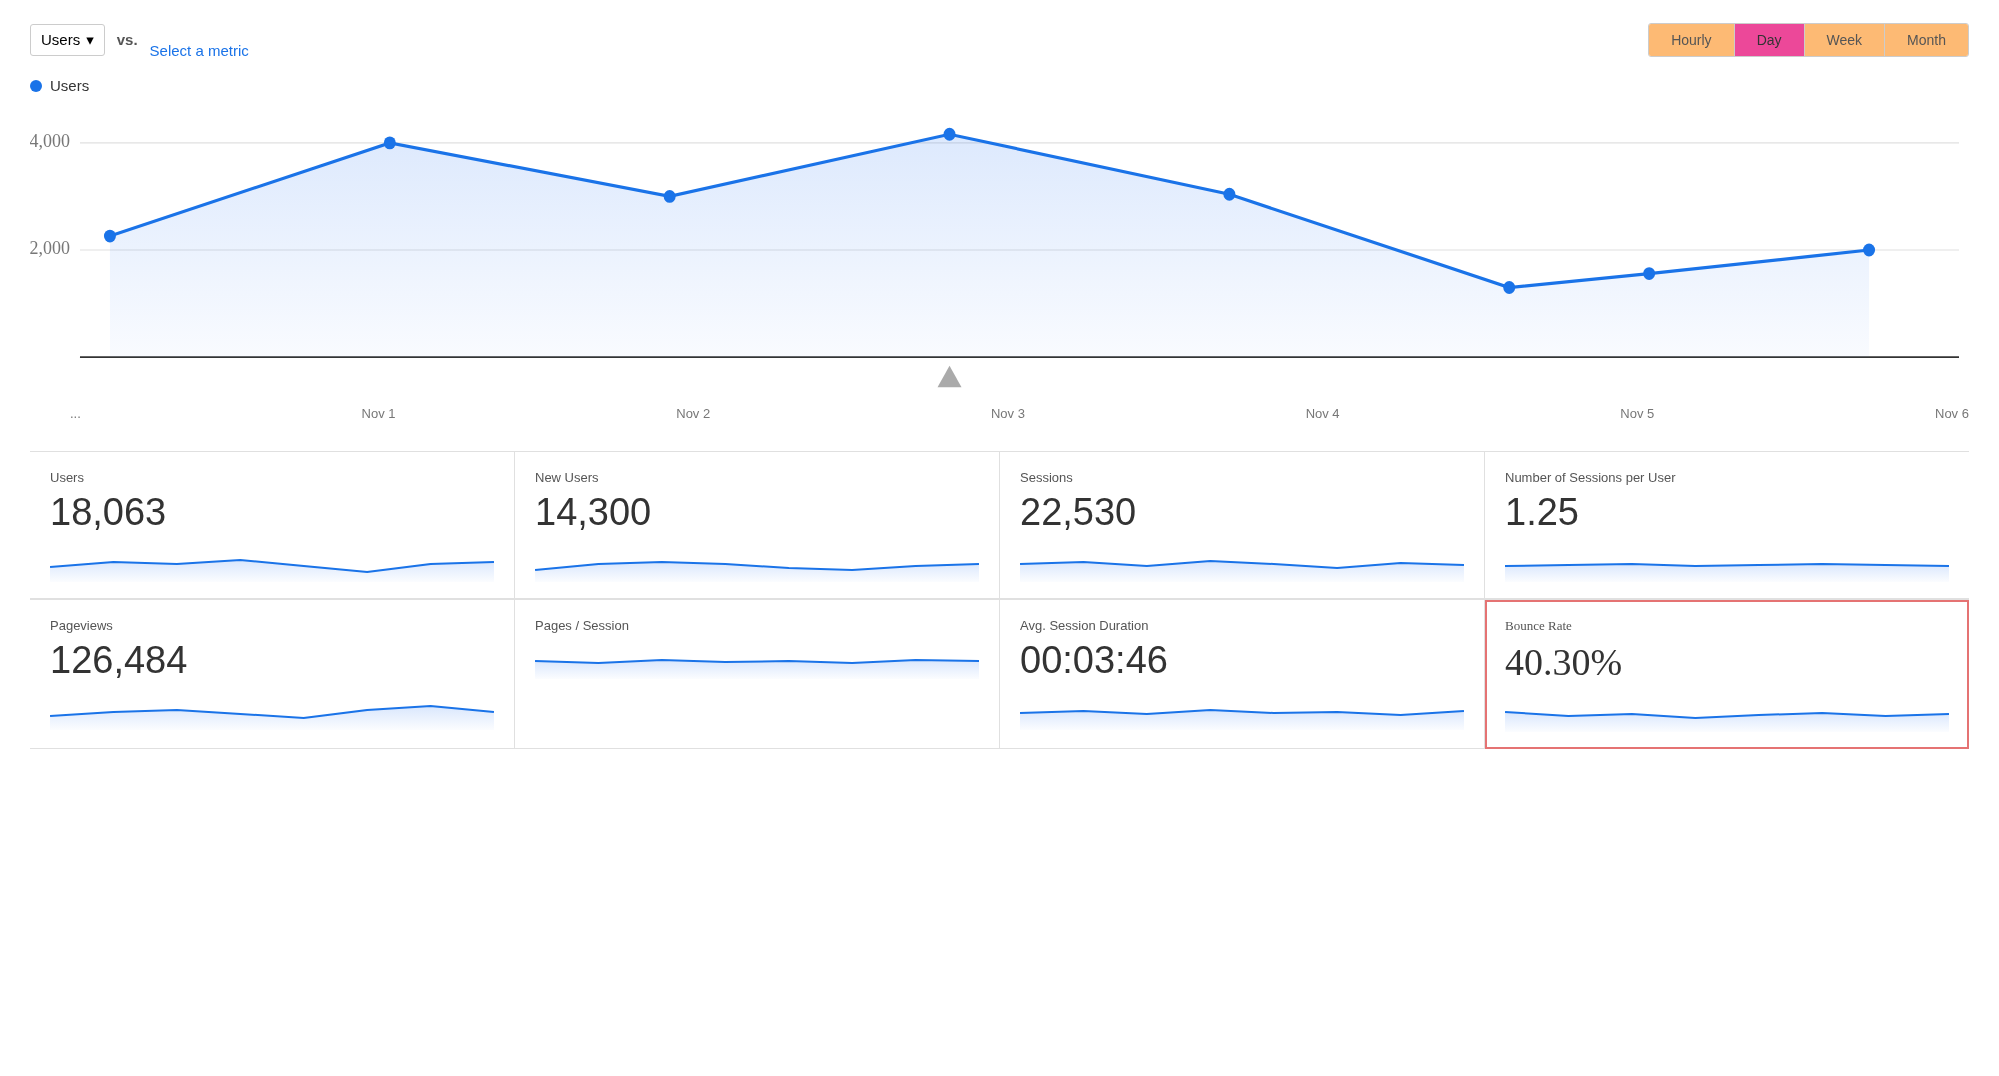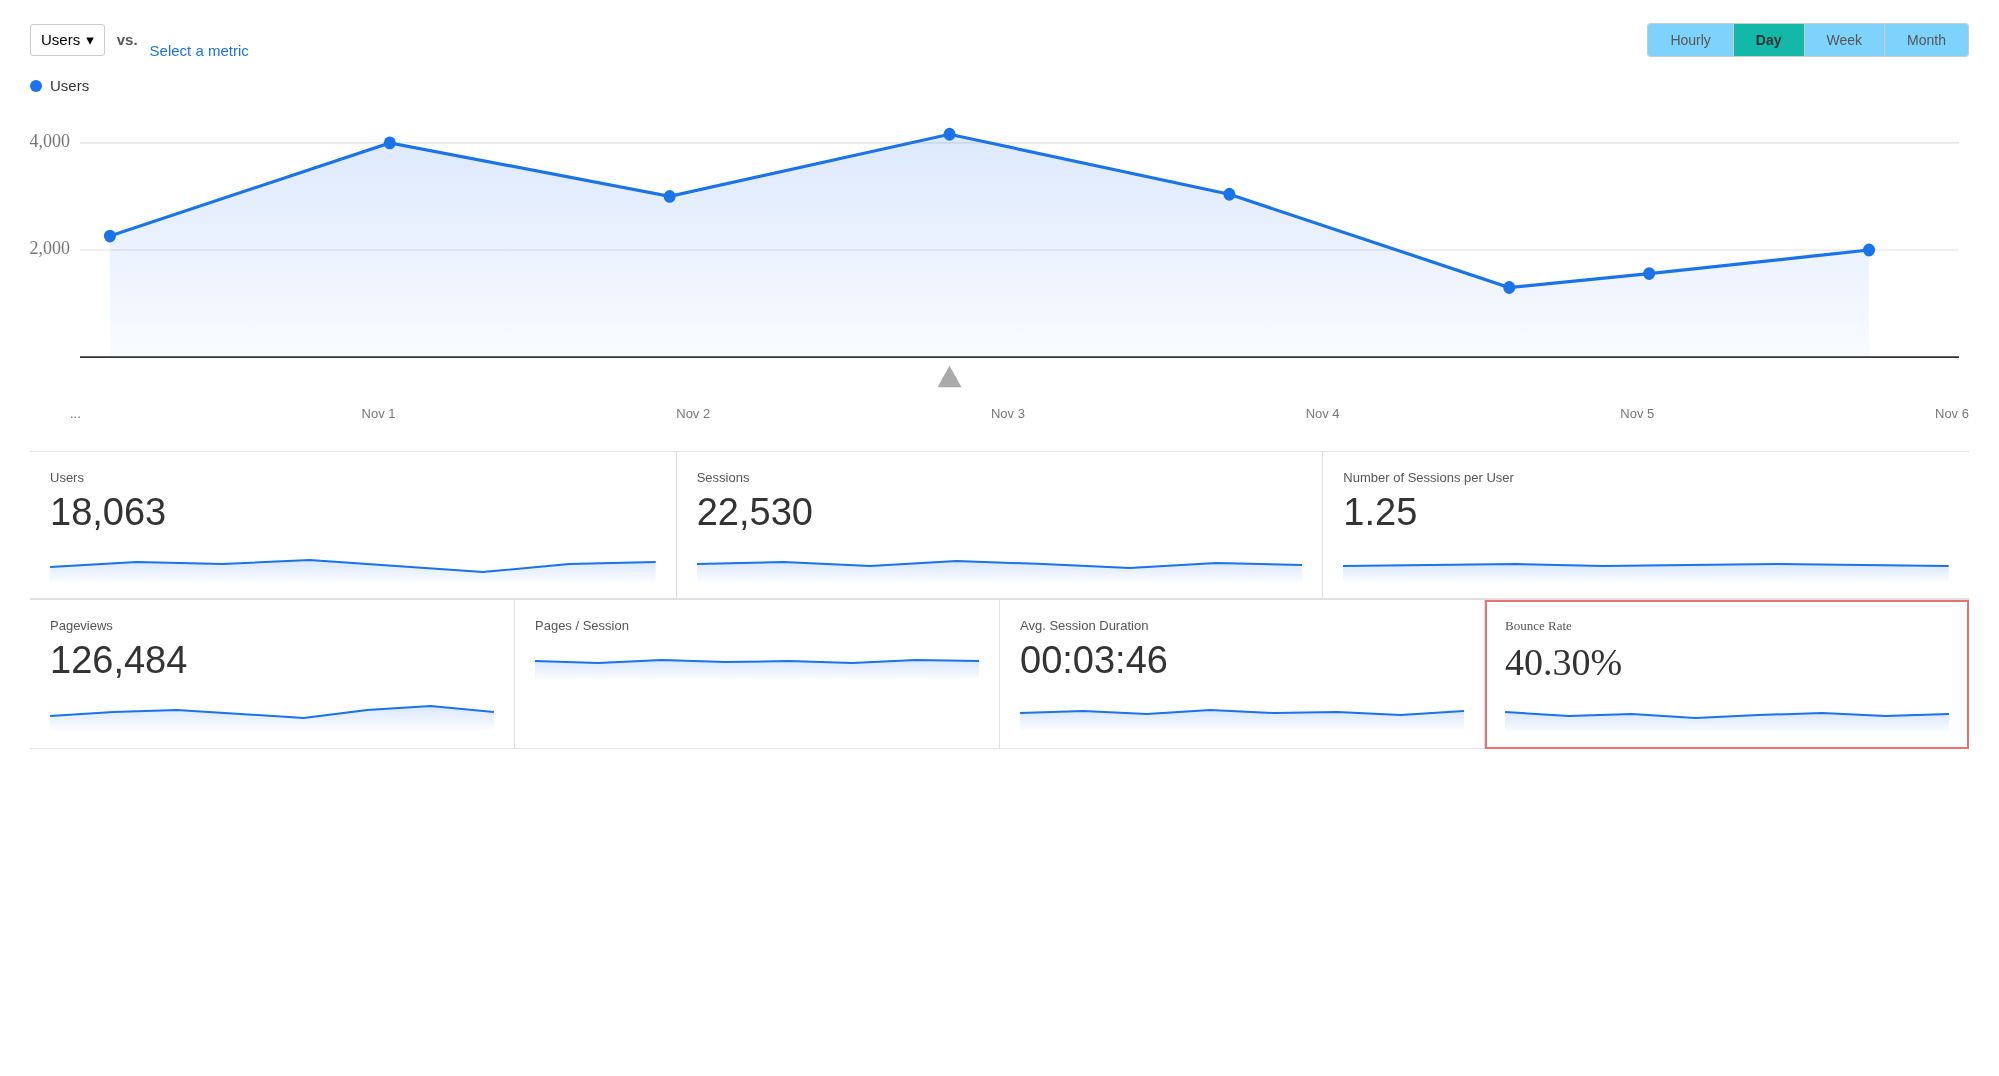--- a/index.html
+++ b/index.html
@@ -50,28 +50,28 @@
       display: flex;
       border: 1px solid #ccc;
       border-radius: 3px;
       overflow: hidden;
     }
     .time-btn {
       padding: 8px 22px;
       font-size: 14px;
       border: none;
       border-right: 1px solid #ccc;
-      background: #7dd3fc;
+      background: #fdba74;
       cursor: pointer;
       color: #555;
     }
     .time-btn:last-child { border-right: none; text-align: right; }
     .time-btn.active {
-      background: #14b8a6;
-      font-weight: bold;
+      background: #ec4899;
+      font-weight: normal;
       color: #333;
     }
 
     
     .chart-legend {
       display: flex;
       align-items: center;
       gap: 8px;
       margin-bottom: 6px;
       font-size: 15px;
@@ -227,20 +227,34 @@
             <linearGradient id="sg1" x1="0" y1="0" x2="0" y2="1">
               <stop offset="0%" stop-color="rgba(66,133,244,0.2)"></stop>
               <stop offset="100%" stop-color="rgba(66,133,244,0.02)"></stop>
             </linearGradient>
           </defs>
         <polygon points="0,25 40,20 80,22 120,18 160,24 200,30 240,22 280,20 280,40 0,40" fill="url(#sg1)"></polygon>
         <polyline points="0,25 40,20 80,22 120,18 160,24 200,30 240,22 280,20" fill="none" stroke="#1a73e8" stroke-width="2"></polyline>
       </svg>
     </div>
 
+    <div class="metric-card">
+      <div class="metric-label">New Users</div>
+      <div class="metric-value">14,300</div>
+      <svg class="metric-sparkline" viewBox="0 0 280 40" preserveAspectRatio="none">
+        <defs>
+            <linearGradient id="sg2" x1="0" y1="0" x2="0" y2="1">
+              <stop offset="0%" stop-color="rgba(66,133,244,0.2)"></stop>
+              <stop offset="100%" stop-color="rgba(66,133,244,0.02)"></stop>
+            </linearGradient>
+          </defs>
+        <polygon points="0,28 40,22 80,20 120,22 160,26 200,28 240,24 280,22 280,40 0,40" fill="url(#sg2)"></polygon>
+        <polyline points="0,28 40,22 80,20 120,22 160,26 200,28 240,24 280,22" fill="none" stroke="#1a73e8" stroke-width="2"></polyline>
+      </svg>
+    </div>
 
     <div class="metric-card">
       <div class="metric-label">Sessions</div>
       <div class="metric-value">22,530</div>
       <svg class="metric-sparkline" viewBox="0 0 280 40" preserveAspectRatio="none">
         <defs>
             <linearGradient id="sg3" x1="0" y1="0" x2="0" y2="1">
               <stop offset="0%" stop-color="rgba(66,133,244,0.2)"></stop>
               <stop offset="100%" stop-color="rgba(66,133,244,0.02)"></stop>
             </linearGradient>

